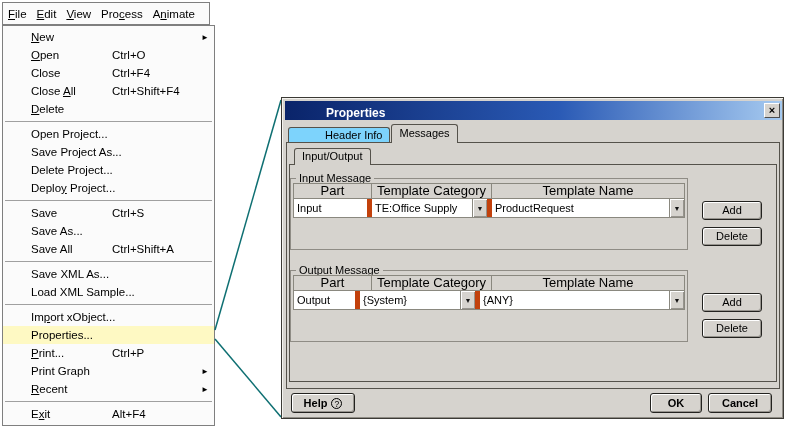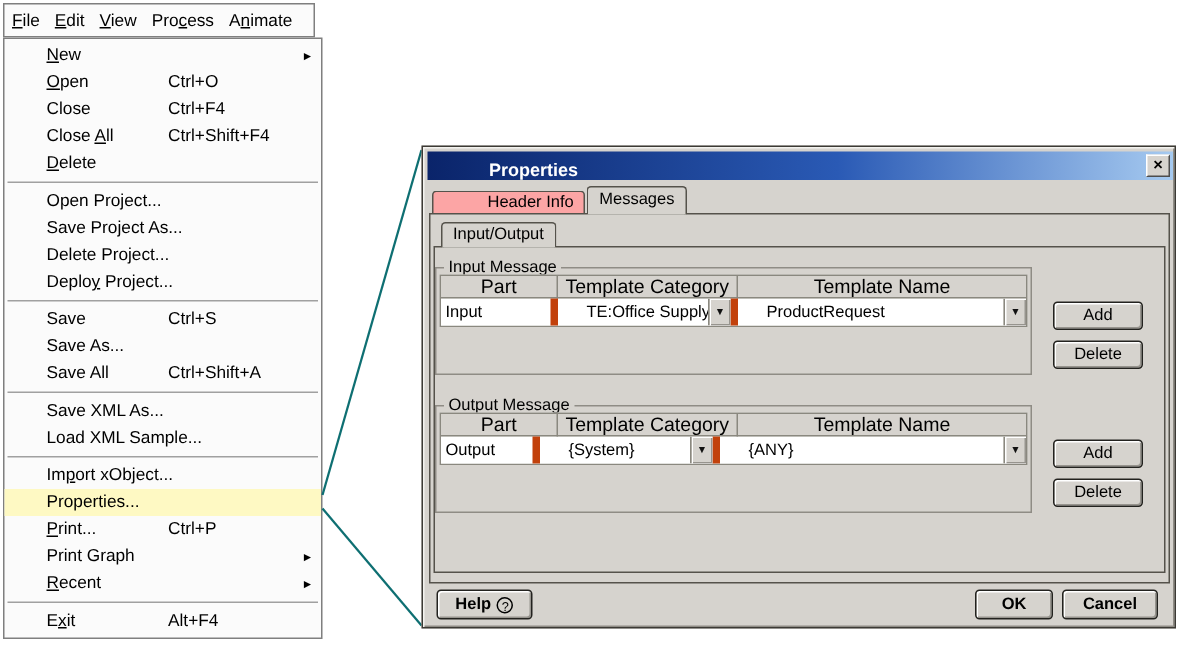--- a/index.html
+++ b/index.html
@@ -26,38 +26,38 @@
   
   .dialog{position:absolute;left:281px;top:97px;width:503px;height:322px;background:#d6d3ce;border:1px solid #3c3a35;box-shadow:inset 1px 1px 0 #f4f3ef,inset -1px -1px 0 #8f8c85;font-size:11px;}
   .titlebar{position:absolute;left:3px;top:3px;width:497px;height:19px;background:linear-gradient(90deg,#0a246a 0%,#2a5ab5 55%,#a6caf0 100%);display:flex;align-items:flex-end;padding-left:36px;}
   .titlebar .title{color:#fff;font-weight:bold;font-size:12px;padding-left:5px;}
   .close-btn{position:absolute;right:2px;top:2px;width:16px;height:15px;background:#d6d3ce;border:1px solid;border-color:#ffffff #4d4d4d #4d4d4d #ffffff;font-size:11px;font-weight:bold;line-height:13px;text-align:center;cursor:default;}
 
   .tabs{position:absolute;display:flex;gap:1px;}
   .outer-tabs{left:6px;top:26px;height:19px;z-index:3;}
   .inner-tabs{left:12px;top:50px;height:17px;z-index:4;}
   .tab{background:#d6d3ce;border:1px solid #55524b;border-bottom:none;border-radius:3px 3px 0 0;padding:0 7px;height:19px;line-height:17px;cursor:default;}
-  .outer-tabs .tab:not(.active){height:15px;line-height:14px;margin-top:3px;background:#fca5a5;padding-left:36px;}
+  .outer-tabs .tab:not(.active){height:15px;line-height:14px;margin-top:3px;background:#7dd3fc;padding-left:36px;}
   .inner-tabs .tab{height:17px;line-height:15px;}
 
   .panel{position:absolute;background:#d6d3ce;border:1px solid #55524b;}
   .outer-panel{left:4px;top:44px;width:494px;height:247px;z-index:1;}
   .inner-panel{left:7px;top:66px;width:488px;height:218px;z-index:2;}
 
   .group{position:absolute;border:1px solid #8f8c85;z-index:3;}
   .group-label{position:absolute;top:-7px;left:5px;background:#d6d3ce;padding:0 3px;font-size:11px;}
   .msg-table{position:absolute;left:2px;top:4px;width:392px;border:1px solid #8a887f;background:#fff;}
   .thead{display:flex;height:15px;background:#d6d3ce;}
   .th{border-right:1px solid #8a887f;border-bottom:1px solid #8a887f;font-size:13px;text-align:center;line-height:14px;overflow:hidden;flex:none;cursor:default;}
   .th:last-child{border-right:none;flex:1;}
   .tr{display:flex;height:18px;background:#fff;}
   .td{border-right:5px solid #c2410c;display:flex;align-items:center;flex:none;overflow:hidden;font-size:11px;}
   .td:last-child{border-right:none;flex:1;}
   .td.part{padding-left:3px;}
-  .combo-text{flex:1;padding-left:3px;white-space:nowrap;overflow:hidden;margin-left:16px;}
+  .combo-text{flex:1;padding-left:3px;white-space:nowrap;overflow:hidden;}
   .combo-arrow{width:15px;align-self:stretch;background:#d6d3ce;border-left:1px solid #8a887f;box-shadow:inset 1px 1px 0 #fff,inset -1px -1px 0 #97948e;display:flex;align-items:center;justify-content:center;font-size:7px;color:#111;cursor:default;}
 
   .side-buttons{position:absolute;width:60px;display:flex;flex-direction:column;gap:7px;z-index:3;}
   .btn{background:#d6d3ce;border:1px solid #23221f;border-radius:3px;box-shadow:inset 1px 1px 0 #fff,inset -1px -1px 0 #97948e;font-size:11px;height:19px;line-height:17px;text-align:center;cursor:default;}
   .footer-btn{position:absolute;height:20px;font-weight:bold;display:flex;align-items:center;justify-content:center;gap:4px;z-index:3;}
   .help-icon{display:inline-block;width:11px;height:11px;border:1px solid #000;border-radius:50%;font-size:8.5px;line-height:10px;text-align:center;font-weight:normal;}
 </style>
 </head>
 <body>
 

